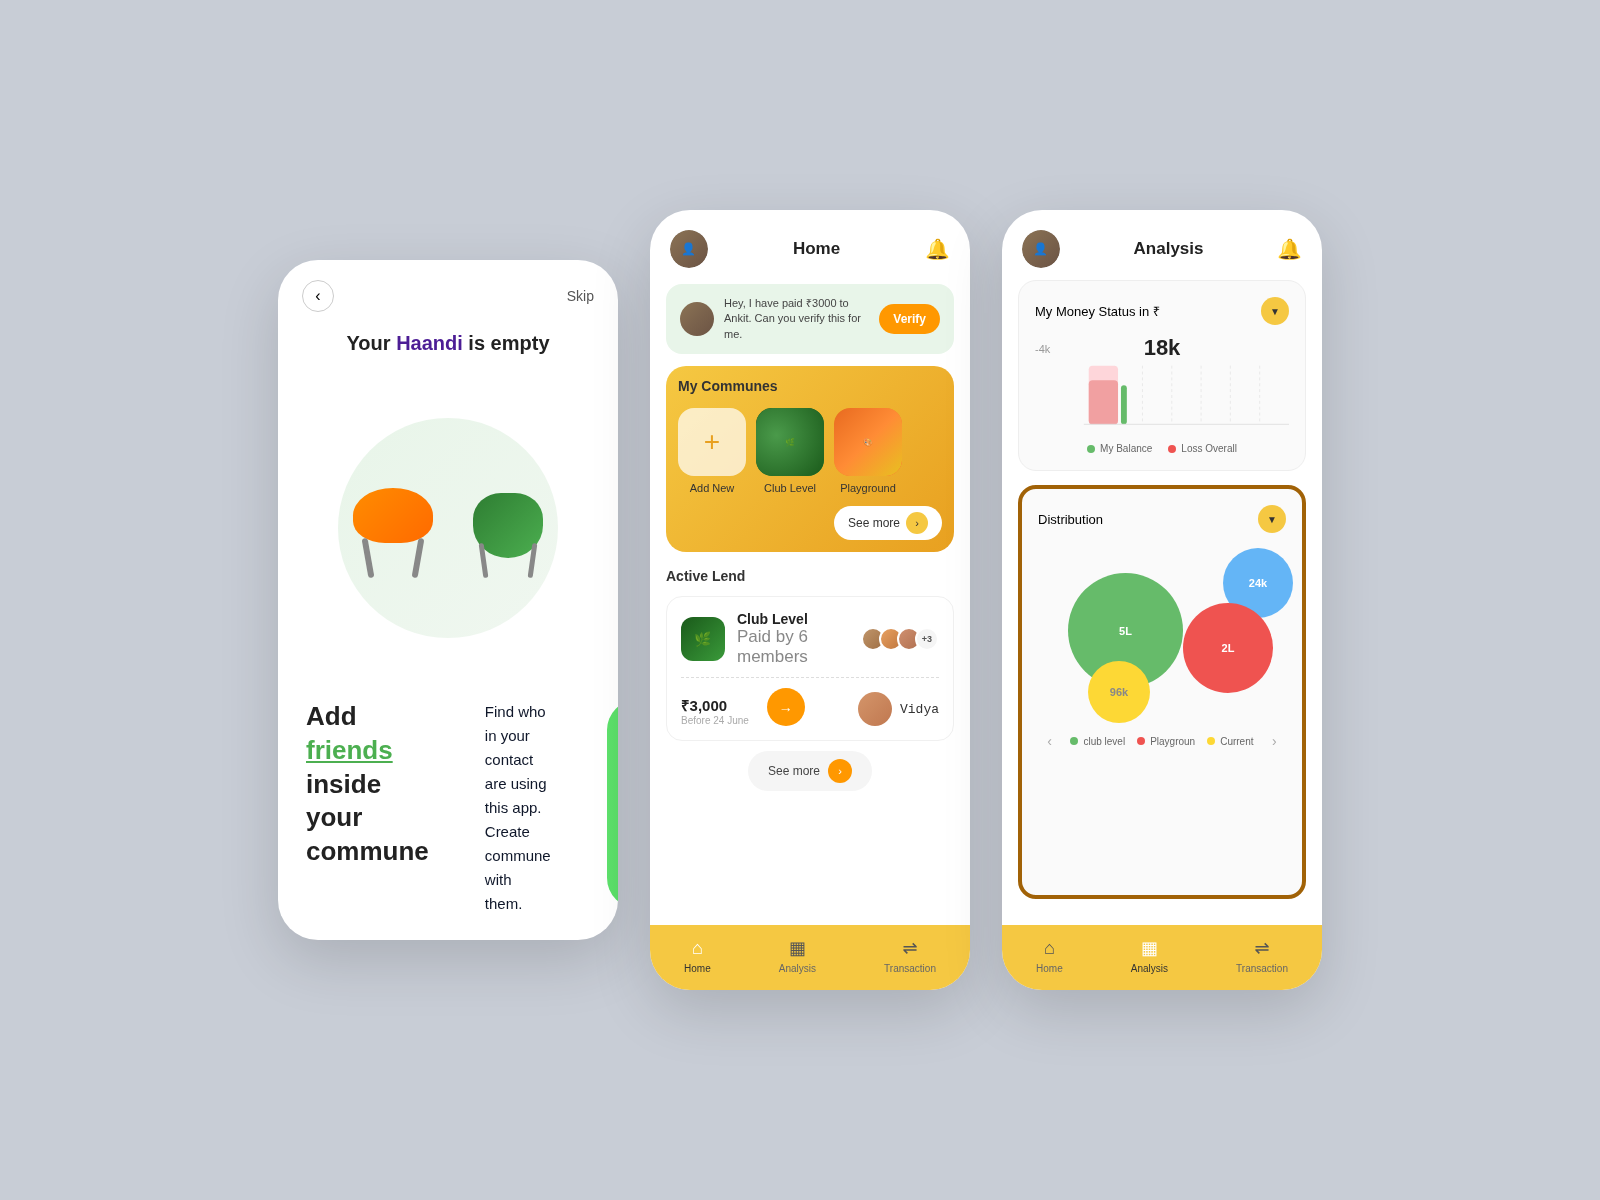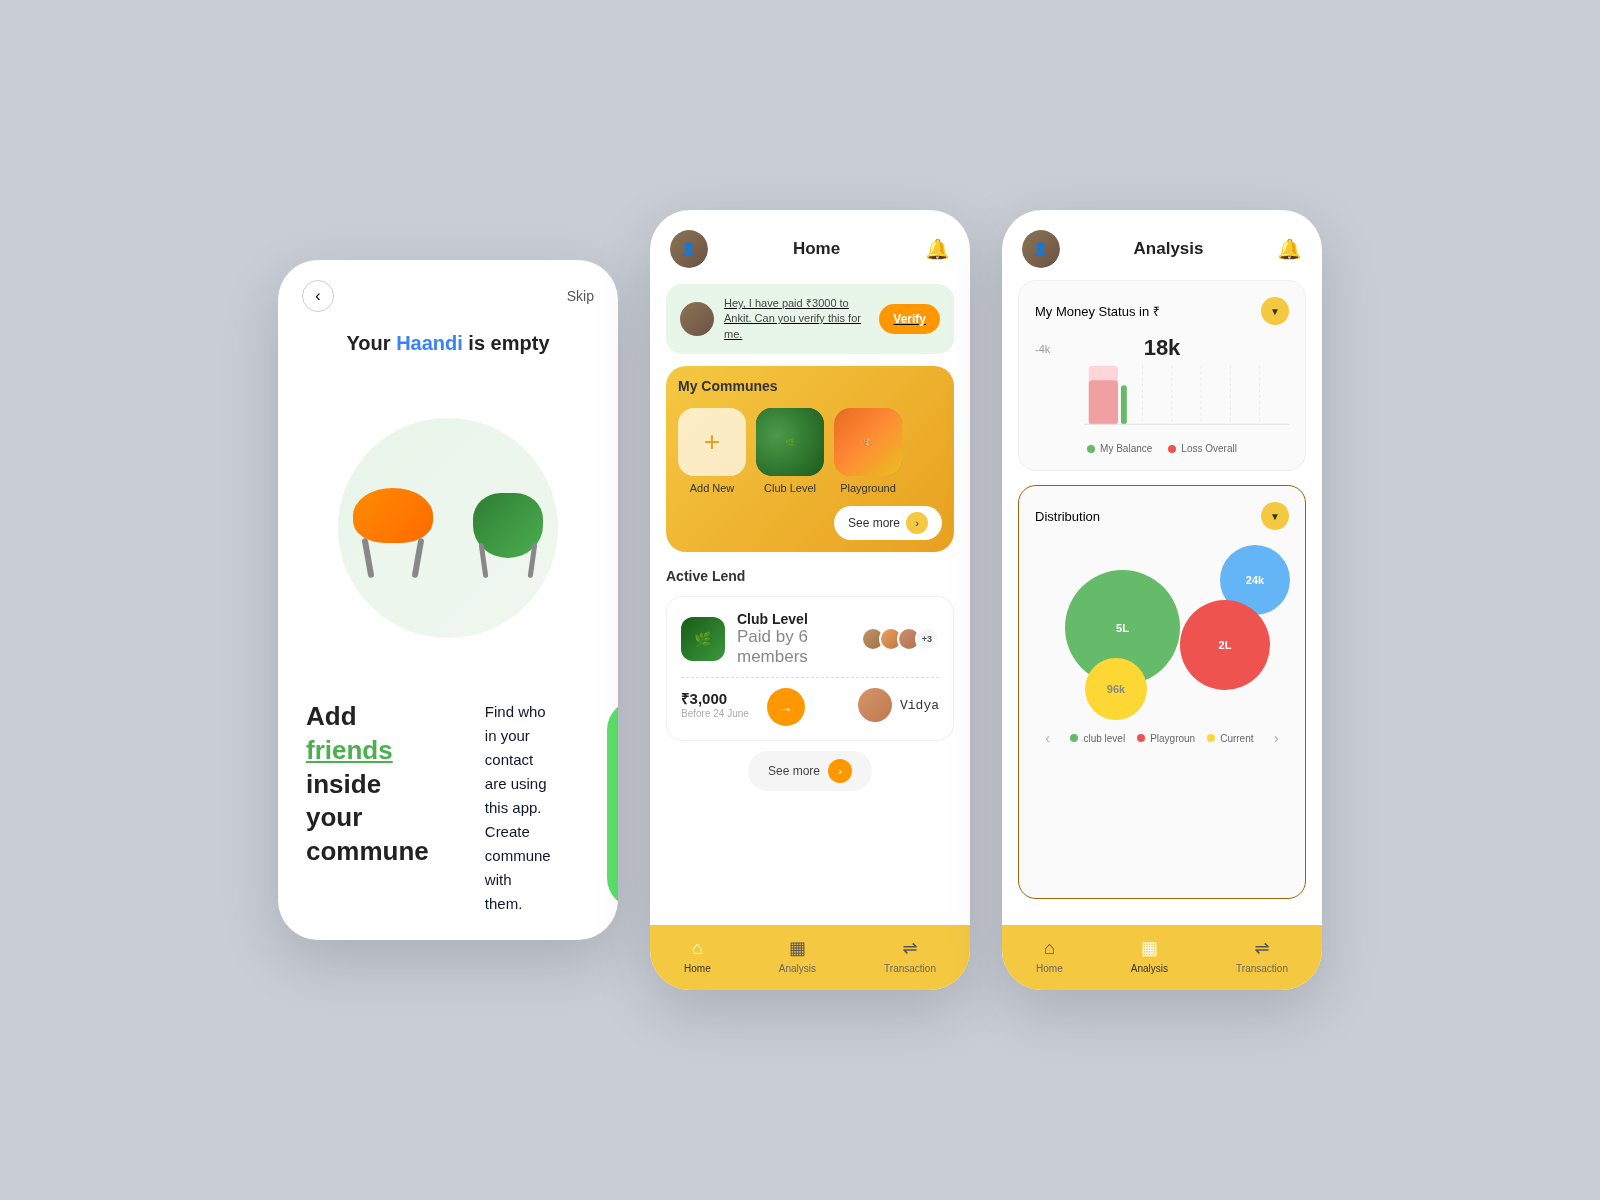--- a/index.html
+++ b/index.html
@@ -55,21 +55,21 @@
       cursor: pointer;
     }
     .s1-title {
       text-align: center;
       font-size: 20px;
       font-weight: 600;
       color: #222;
       padding: 10px 24px 0;
     }
     .haandi-green {
-      color: #3b82f6;
+      color: #4c1d95;
     }
     .s1-illustration {
       display: flex;
       justify-content: center;
       align-items: center;
       padding: 20px;
       flex: 1;
     }
     .chair-container {
       display: flex;
@@ -203,21 +203,20 @@
     }
     
     .notif-card {
       margin: 4px 16px 12px;
       background: #e8f5e9;
       border-radius: 16px;
       padding: 12px 14px;
       display: flex;
       align-items: center;
       gap: 10px;
-      text-decoration: underline;
     }
     .notif-avatar {
       width: 34px; height: 34px;
       border-radius: 50%;
       background: linear-gradient(135deg, #8B7355, #6B5344);
       flex-shrink: 0;
     }
     .notif-text {
       font-size: 11px;
       color: #444;
@@ -378,21 +377,21 @@
       color: #555;
       margin-left: -6px;
     }
     .lend-divider {
       border: none;
       border-top: 1px dashed #ddd;
       margin: 10px 0;
     }
     .lend-payment-row {
       display: flex;
-      align-items: flex-start;
+      align-items: flex-end;
       gap: 8px;
     }
     .lend-amount {
       font-size: 15px;
       font-weight: 700;
       color: #222;
     }
     .lend-date {
       font-size: 10px;
       color: #aaa;
@@ -557,21 +556,21 @@
     }
     .legend-dot {
       width: 8px; height: 8px;
       border-radius: 50%;
     }
     
     .distribution-card {
       margin: 0 16px 14px;
       background: #fafafa;
       border-radius: 18px;
-      border: 1px solid #a16207;
+      border: 4px solid #a16207;
       padding: 16px;
       flex: 1;
     }
     .bubble-chart {
       position: relative;
       height: 180px;
       margin: 10px 0;
     }
     .bubble {
       position: absolute;

